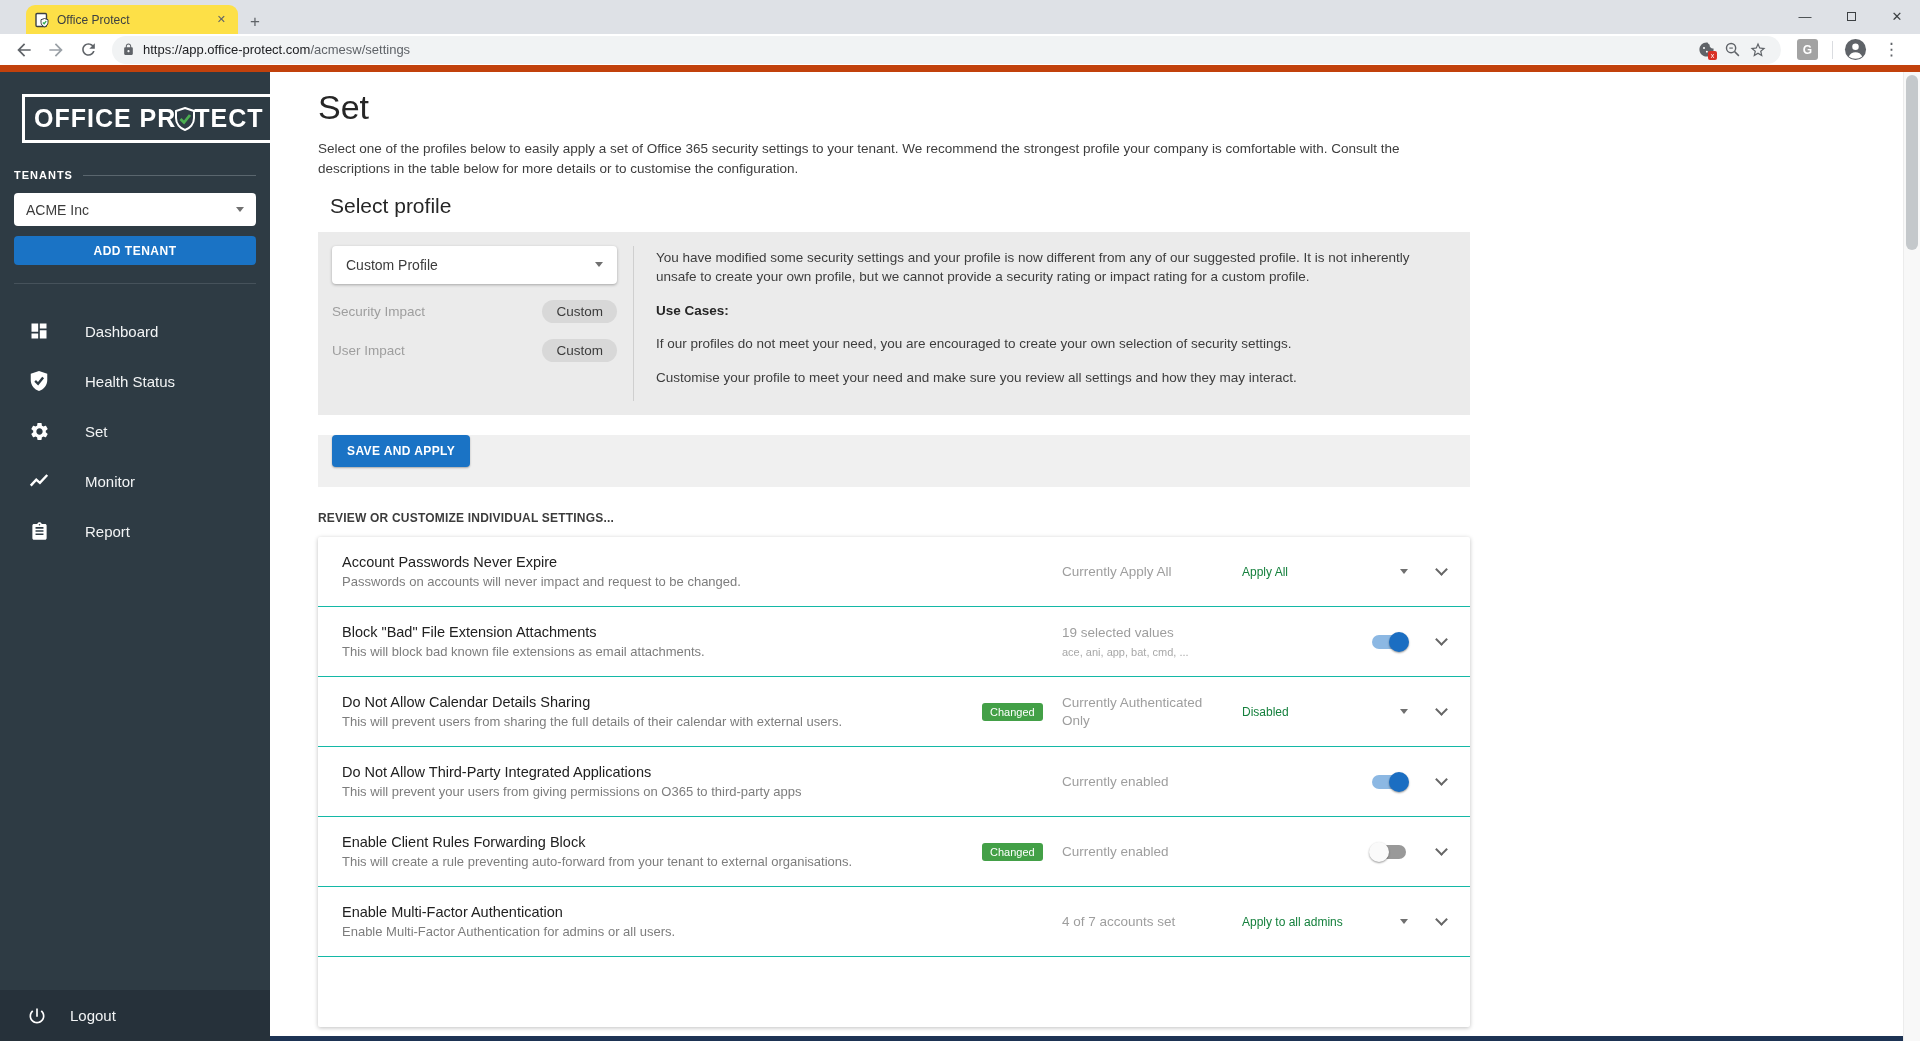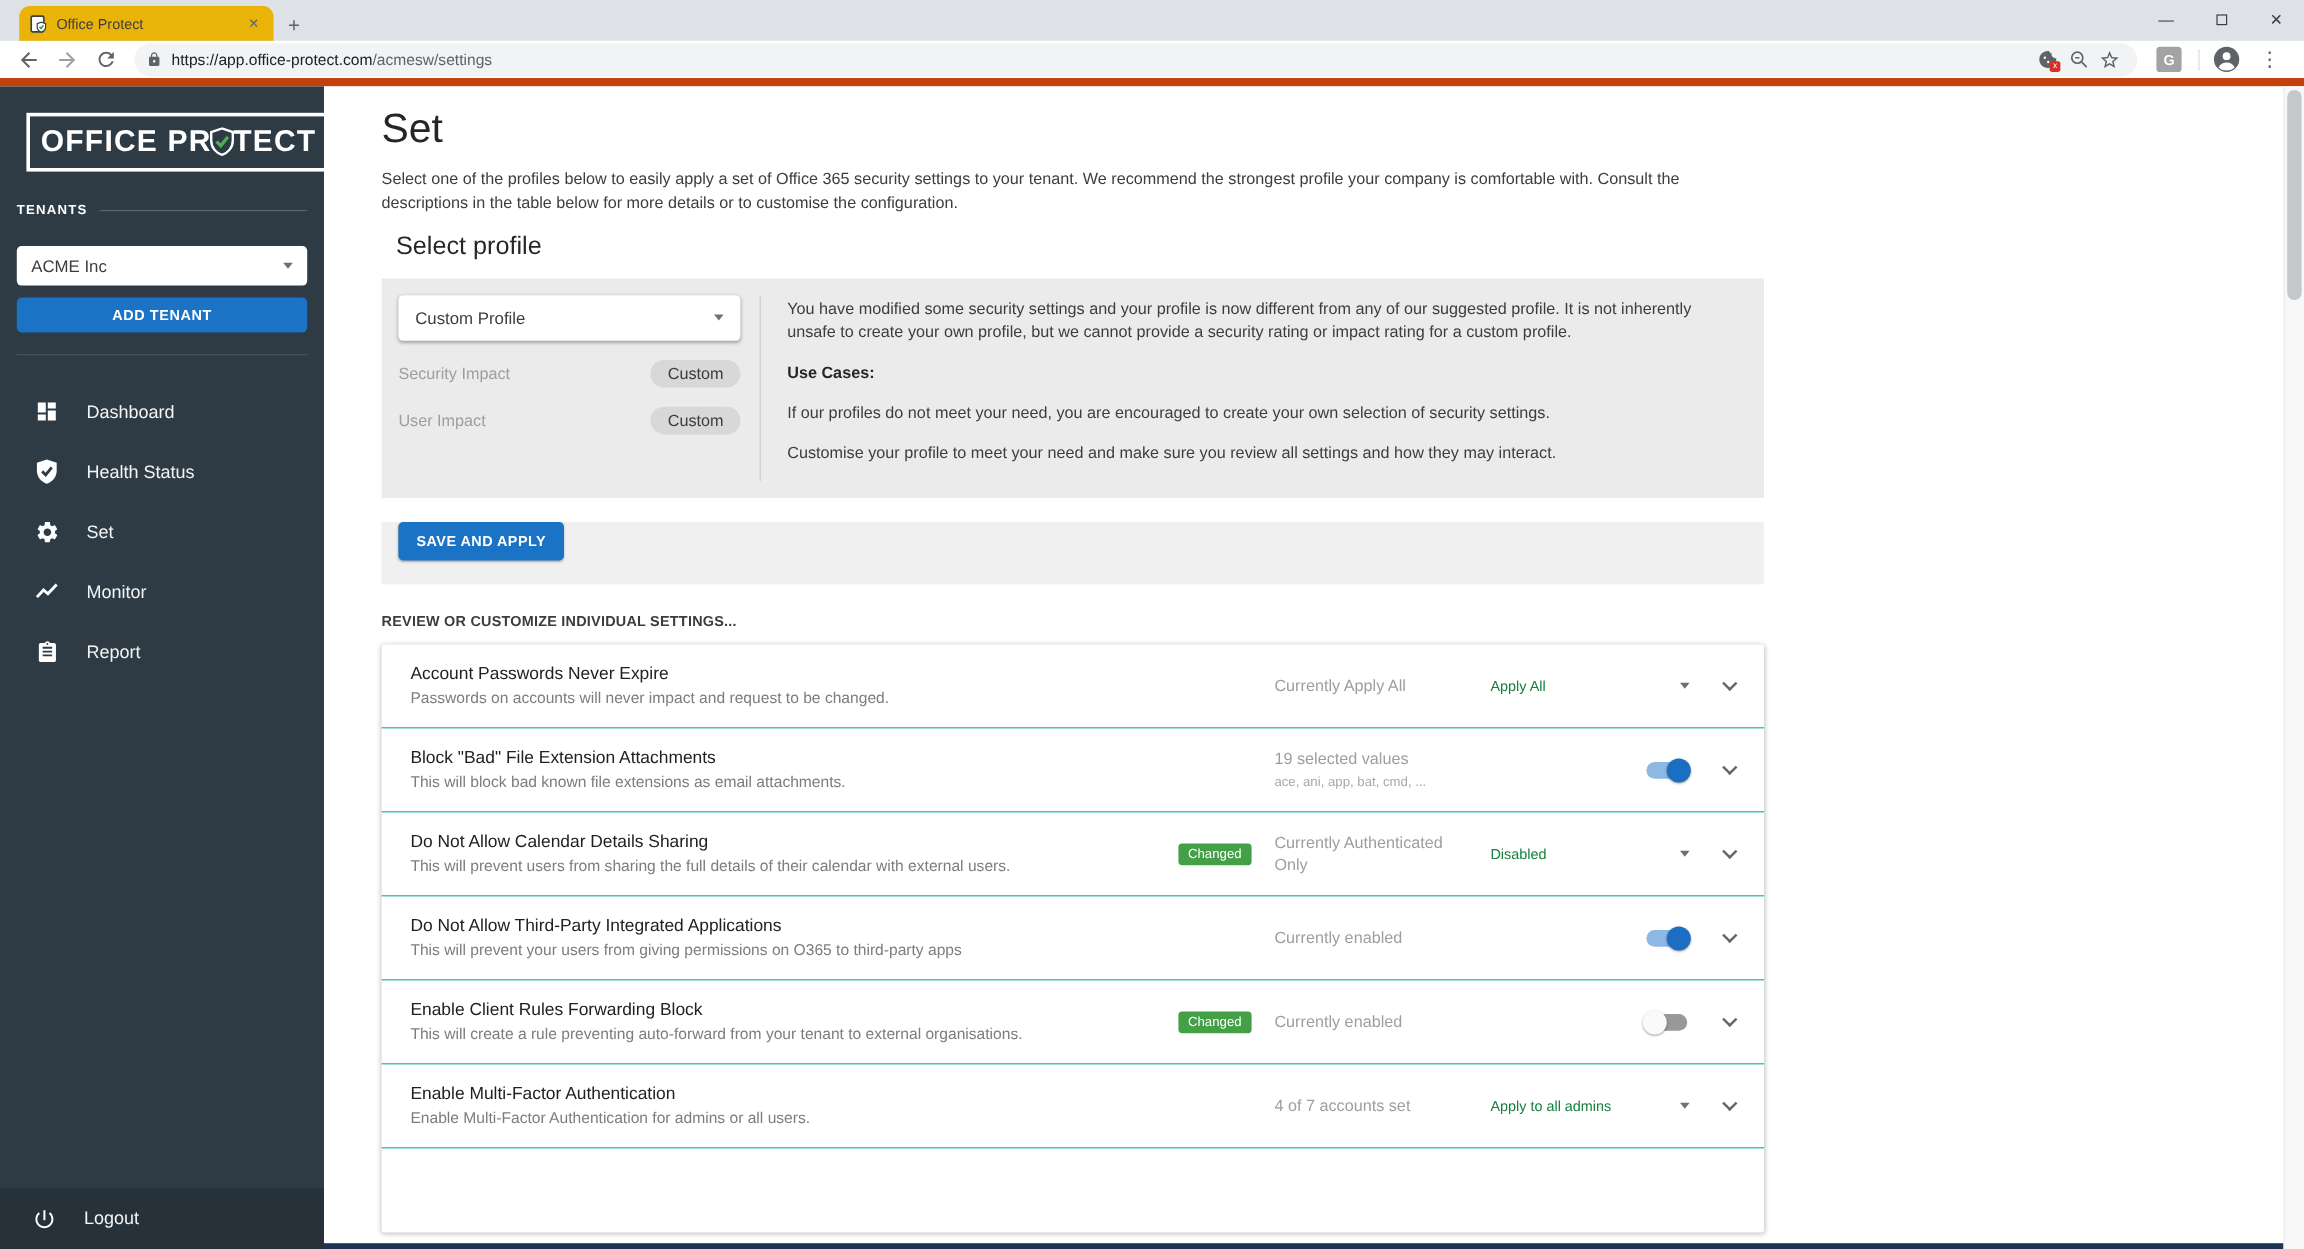--- a/index.html
+++ b/index.html
@@ -1,20 +1,20 @@
 <!DOCTYPE html>
 <html><head>
 <meta charset="utf-8">
 <style>
   * { margin:0; padding:0; box-sizing:border-box; }
   html,body { width:1920px; height:1041px; overflow:hidden; font-family:"Liberation Sans", sans-serif; background:#fff; }
 
   
   .tabstrip { height:34px; background:#dee1e6; position:relative; display:flex; align-items:flex-end; }
-  .tab { margin-left:16px; width:212px; height:29px; background:#eab308; border-radius:9px 9px 0 0; display:flex; align-items:center; padding:0 8px; gap:7px; }
+  .tab { margin-left:26px; width:212px; height:29px; background:#fde047; border-radius:9px 9px 0 0; display:flex; align-items:center; padding:0 8px; gap:7px; }
   .tab-title { font-size:12px; color:#3c4043; flex:1; white-space:nowrap; overflow:hidden; }
   .tab-close { font-size:11px; color:#5f6368; cursor:pointer; padding:2px 4px; }
   .newtab { font-size:17px; color:#5f6368; margin:0 0 4px 12px; cursor:pointer; line-height:1; }
   .wincontrols { position:absolute; right:0; top:0; height:34px; display:flex; align-items:center; }
   .winbtn { width:46px; text-align:center; color:#3c4043; font-size:13px; cursor:pointer; line-height:34px; }
   .winbtn .sq { display:inline-block; width:9px; height:9px; border:1.3px solid #3c4043; }
 
   .toolbar { height:38px; background:#fff; display:flex; align-items:center; padding:0 10px; gap:4px; border-bottom:7px solid #c2410c; }
   .navbtn { width:28px; height:28px; display:flex; align-items:center; justify-content:center; border-radius:50%; cursor:pointer; flex:0 0 auto; }
   .omnibox { flex:1; height:28px; background:#f1f3f4; border-radius:14px; display:flex; align-items:center; padding:0 10px; margin:0 6px; }
@@ -30,26 +30,26 @@
   .app { display:flex; height:969px; position:relative; }
 
   .sidebar { width:270px; background:#2e3b44; color:#fff; display:flex; flex-direction:column; flex:0 0 auto; }
   .logo-wrap { padding:22px 0 0 22px; }
   .logo-box { display:inline-block; border:3px solid #fff; padding:7px 9px; white-space:nowrap; }
   .logo-text { font-size:25px; font-weight:bold; letter-spacing:1px; color:#fff; }
   .logo-shield { vertical-align:-4px; margin:0 -1px; }
   .tenants { padding:26px 14px 0 14px; }
   .tenants-label { display:flex; align-items:center; gap:10px; font-size:11px; font-weight:bold; letter-spacing:1px; color:#fff; }
   .tenants-label .rule { flex:1; height:1px; background:#5a666e; }
-  .tenant-select { margin-top:24px; background:#fff; border-radius:4px; height:33px; display:flex; align-items:center; justify-content:space-between; padding:0 12px; cursor:pointer; }
+  .tenant-select { margin-top:12px; background:#fff; border-radius:4px; height:33px; display:flex; align-items:center; justify-content:space-between; padding:0 12px; cursor:pointer; }
   .tenant-select span { font-size:14px; color:#3c3c3c; }
   .btn-add { margin-top:10px; width:100%; height:29px; background:#1a73c5; border:none; border-radius:4px; color:#fff; font-size:12px; font-weight:bold; letter-spacing:.5px; cursor:pointer; font-family:inherit; }
   .side-divider { height:1px; background:#46525b; margin:18px 14px 0 14px; }
   .nav { margin-top:22px; }
-  .nav-item { display:flex; align-items:center; gap:22px; padding:14px 0 14px 28px; cursor:pointer; }
+  .nav-item { display:flex; align-items:center; gap:35px; padding:14px 0 14px 28px; cursor:pointer; }
   .nav-item .nlabel { font-size:15px; color:#f2f4f5; }
   .nav-icon { width:22px; height:22px; display:flex; align-items:center; justify-content:center; }
   .side-spacer { flex:1; }
   .logout { background:#26313a; height:51px; display:flex; align-items:center; gap:22px; padding-left:26px; cursor:pointer; }
   .logout .nlabel { font-size:15px; color:#f2f4f5; }
 
   
   .content { flex:1; background:#fff; padding:8px 0 0 48px; position:relative; overflow:hidden; }
   .content-inner { width:1152px; }
   h1.page-title { font-size:34px; font-weight:400; color:#262626; margin:8px 0 12px 0; }

